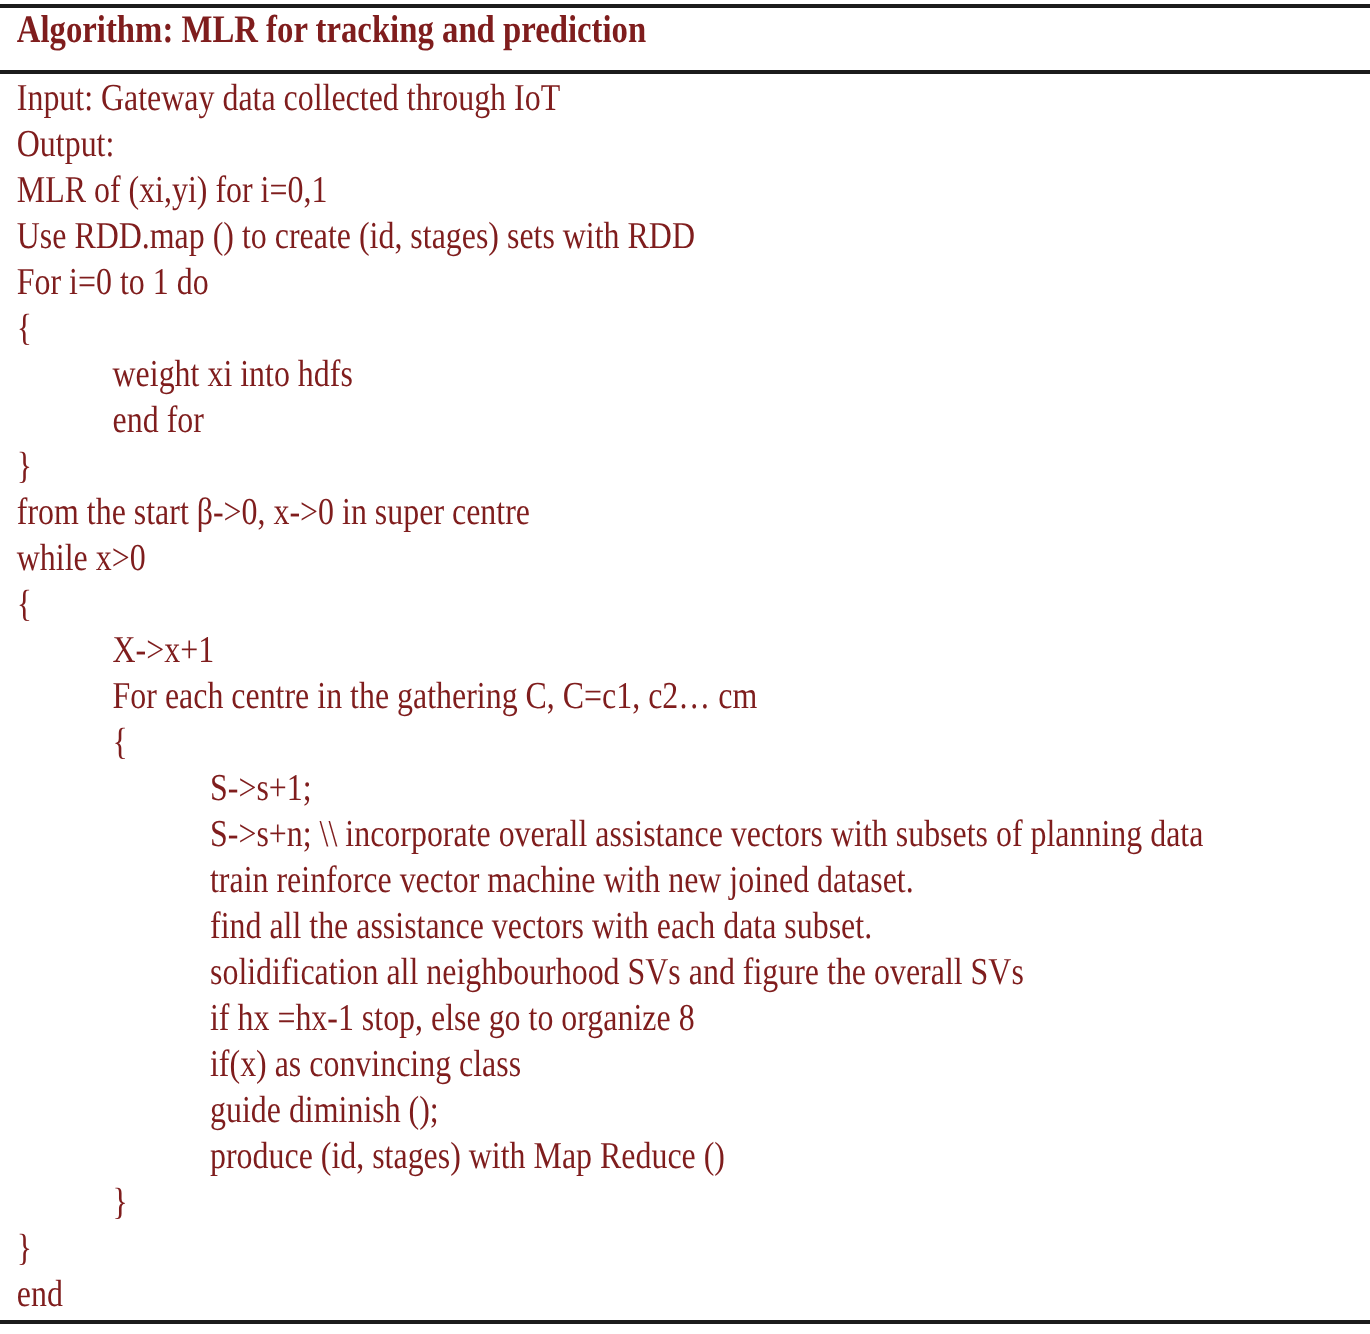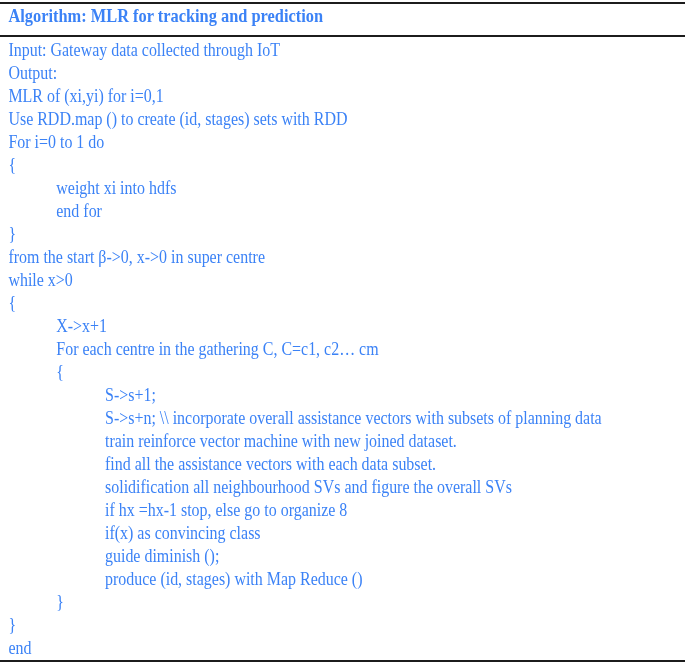--- a/index.html
+++ b/index.html
@@ -48,21 +48,21 @@
     line-height: 23px;
     white-space: pre;
   }
   .indent-0 { padding-left: 10px; }
   .indent-1 { padding-left: 67px; }
   .indent-2 { padding-left: 125px; }
 </style>
 </head>
 <body>
 
-<div class="page" style="background: rgb(255, 255, 255); color: #3b82f6;">
+<div class="page" style="background: rgb(255, 255, 255); color: #7f1d1d;">
   <div class="rule rule-top" style="background: rgb(28, 28, 28);"></div>
 
   <div class="hscale title-wrap">
     <div class="title">Algorithm: MLR for tracking and prediction</div>
   </div>
 
   <div class="rule rule-mid" style="background: rgb(28, 28, 28);"></div>
 
   <div class="hscale body-wrap">
     <div>

